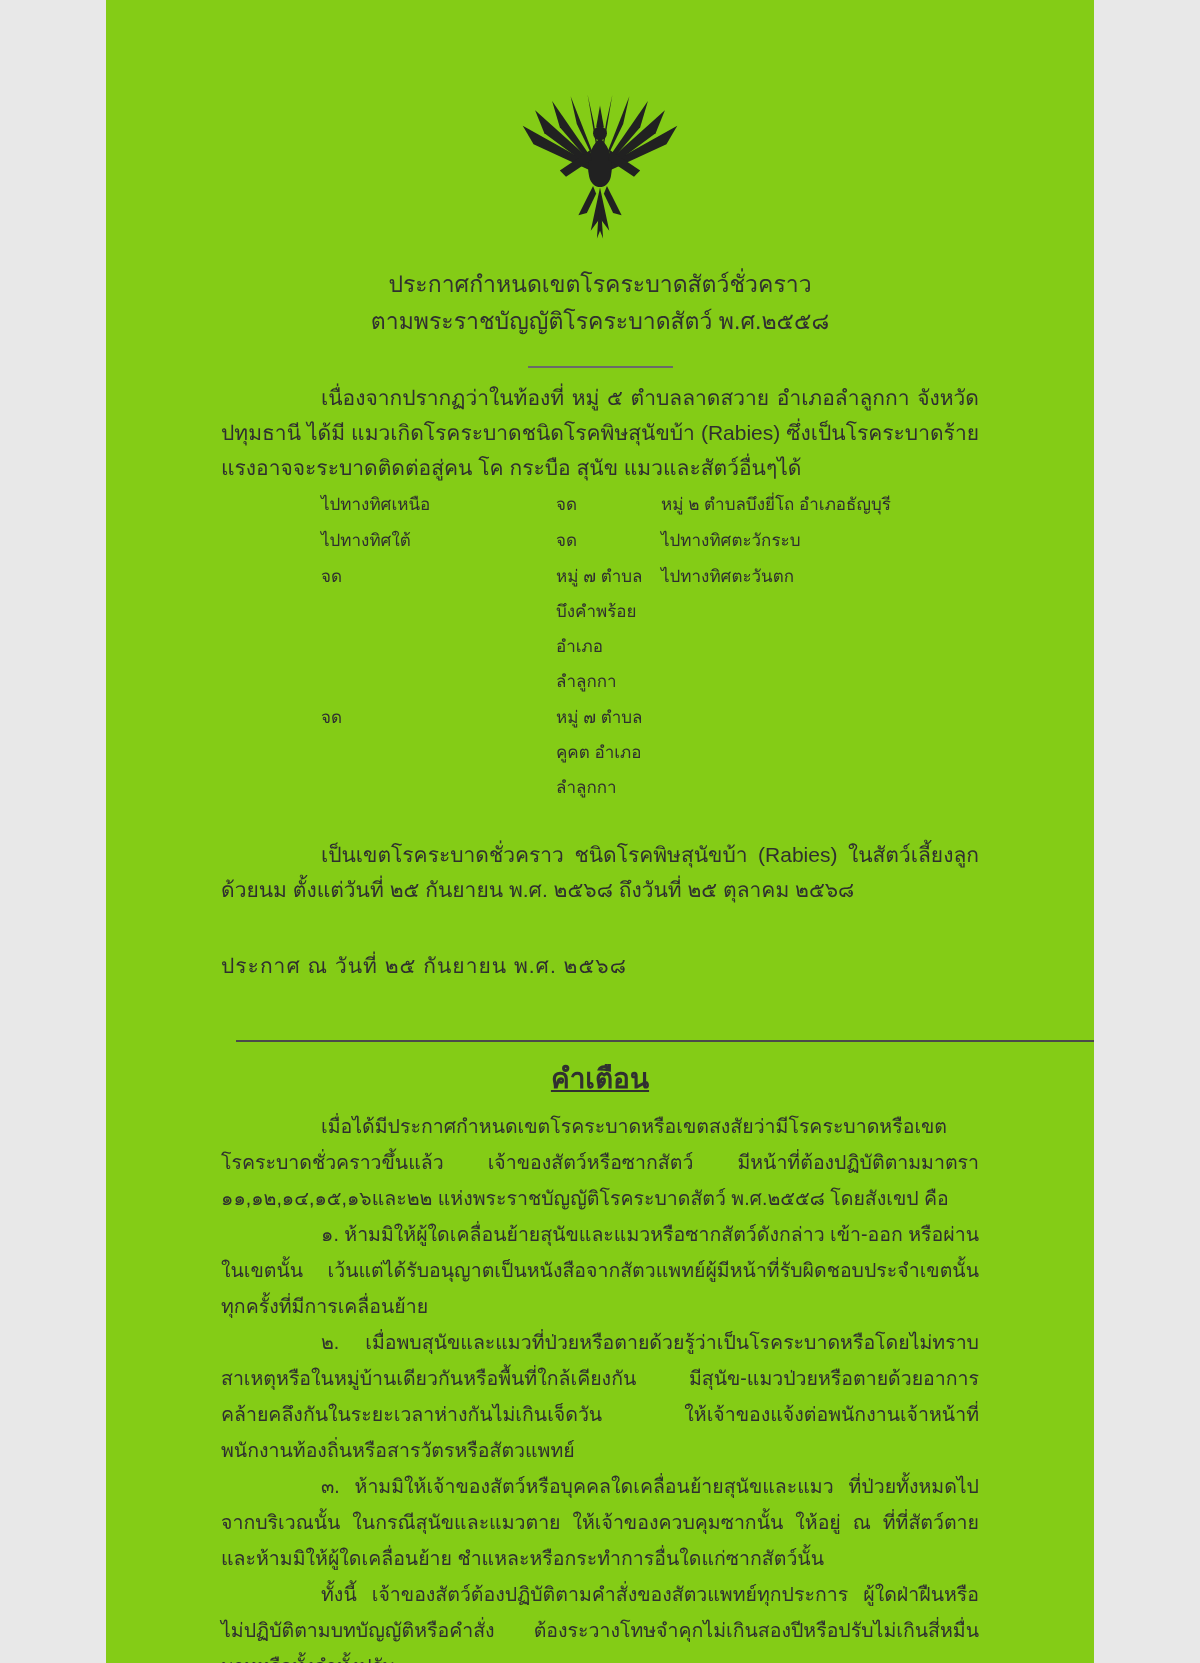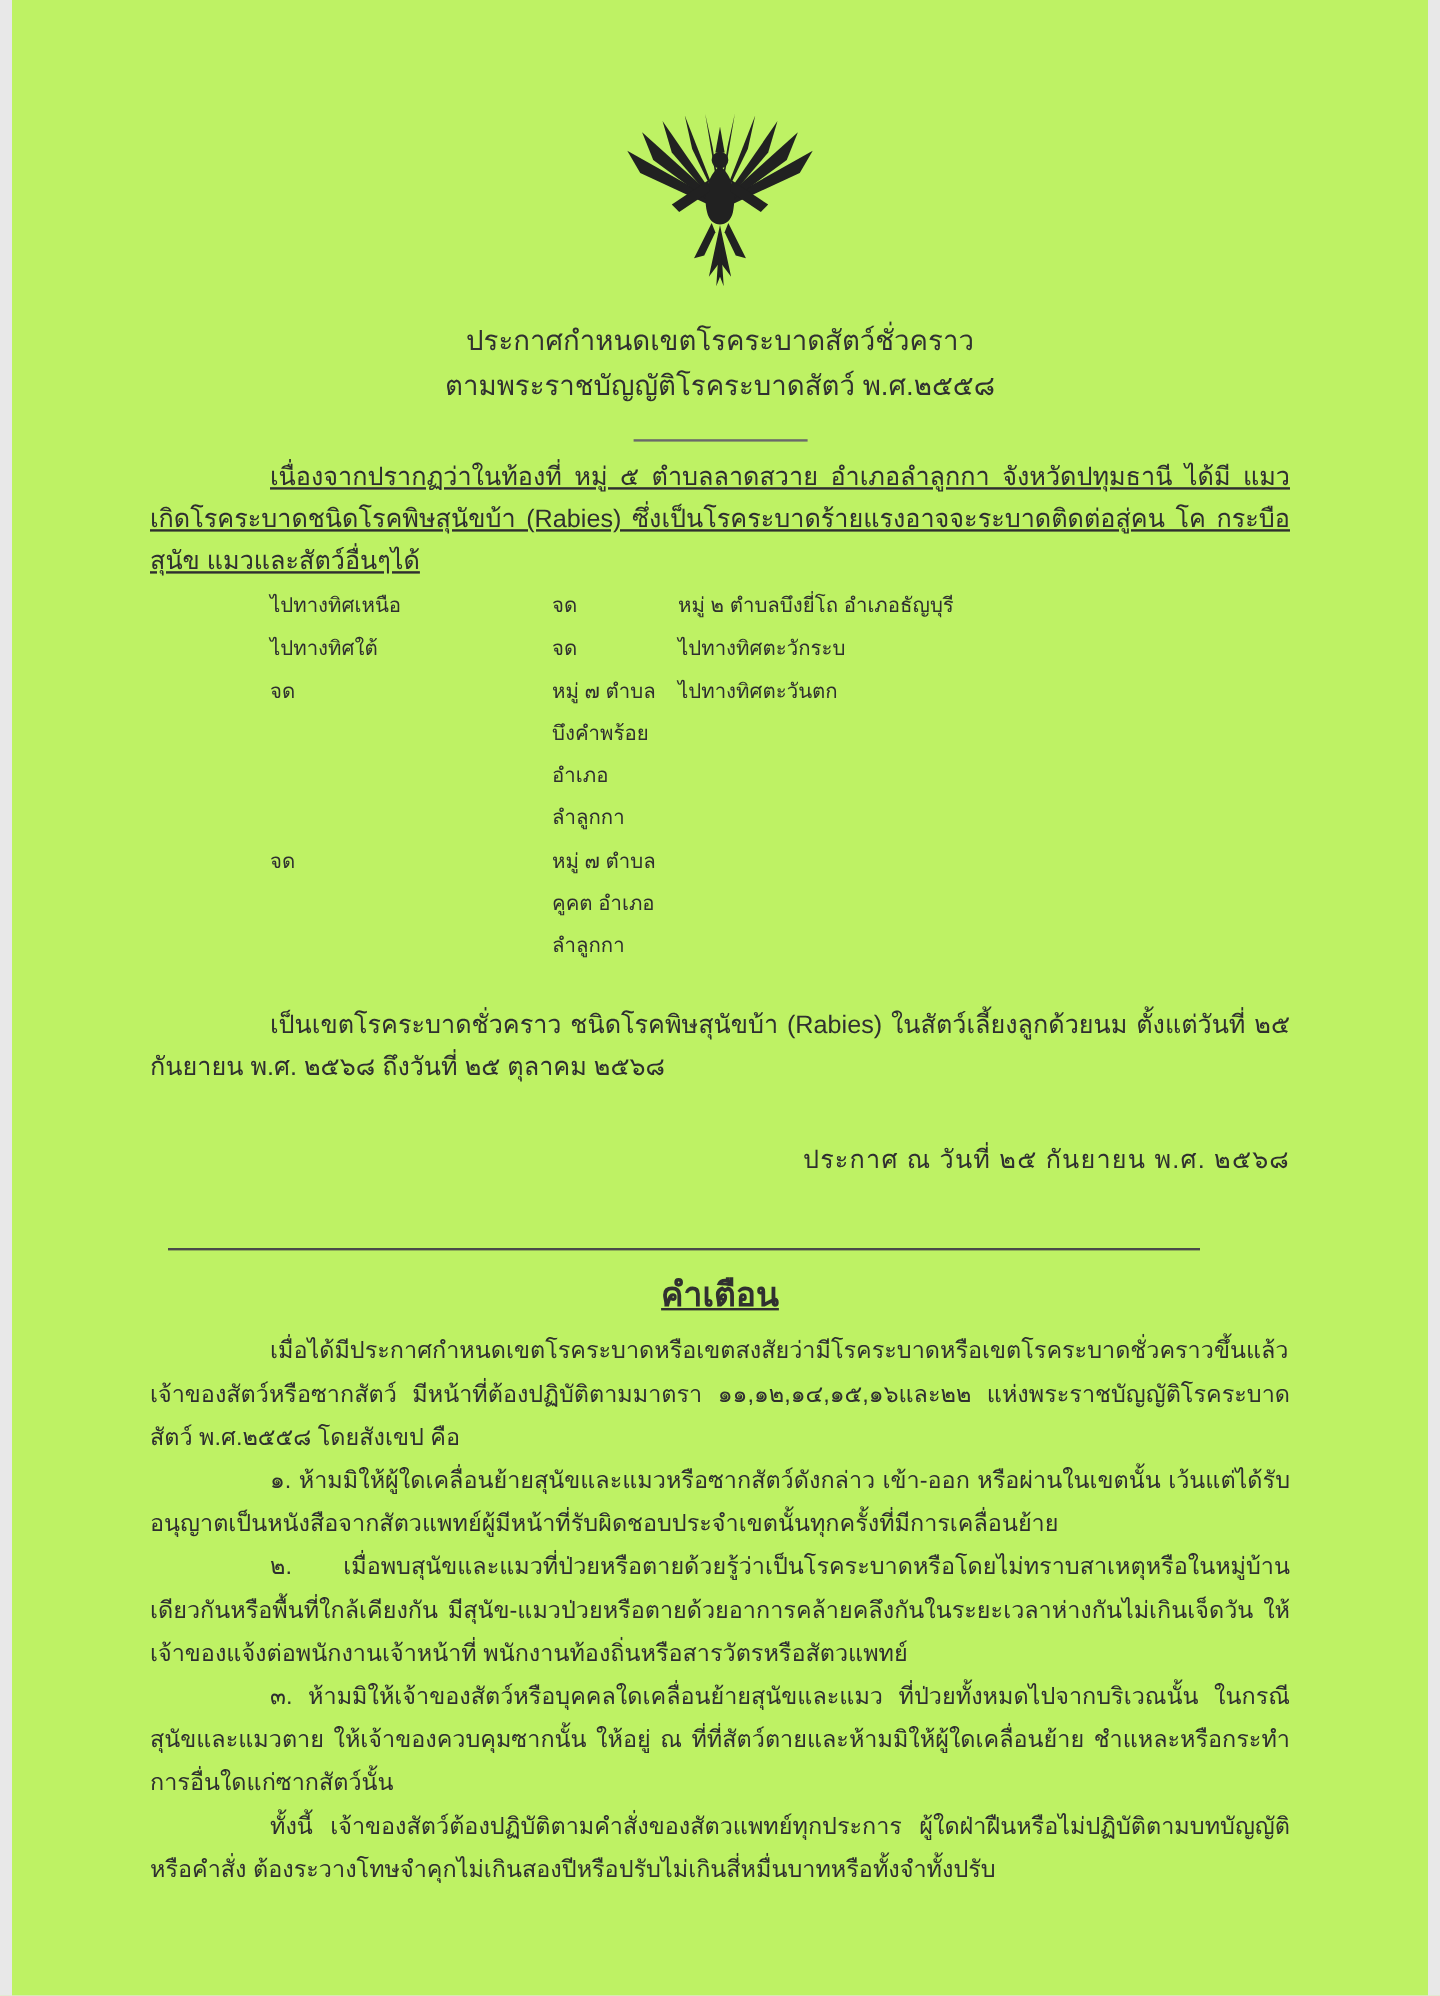--- a/index.html
+++ b/index.html
@@ -1,21 +1,21 @@
 <!DOCTYPE html>
 <html><head>
 <meta charset="utf-8">
 <style>
   html, body { margin: 0; padding: 0; background: #e8e8e8; }
   .page {
     position: relative;
-    width: 1180px;
+    width: 988px;
     height: 1663px;
     margin: 0 auto;
-    background: #bef264;
+    background: #84cc16;
     color: #2f2f2f;
     font-family: "Liberation Sans", "DejaVu Sans", sans-serif;
     overflow: hidden;
   }
   .emblem {
     display: block;
     margin: 88px auto 10px auto;
     width: 170px;
     height: 168px;
   }
@@ -34,32 +34,32 @@
   .content {
     padding: 0 115px;
   }
   .body-para {
     font-size: 21px;
     line-height: 35px;
     text-align: justify;
     text-indent: 100px;
     margin: 0;
   }
-  .body-para.first { margin-top: 12px; text-decoration: underline; }
+  .body-para.first { margin-top: 12px; }
   .boundaries {
     margin: 2px 0 0 100px;
     display: grid;
     grid-template-columns: 235px 105px 1fr;
     font-size: 17px;
     line-height: 35px;
     row-gap: 1px;
   }
   .para-zone { margin-top: 32px; }
   .announce-date {
-    text-align: right;
+    text-align: left;
     font-size: 21px;
     margin-top: 42px;
     letter-spacing: 1px;
   }
   .signature-block {
     margin: 34px 0 0 520px;
     width: 310px;
     text-align: center;
     font-size: 21px;
     line-height: 34px;

